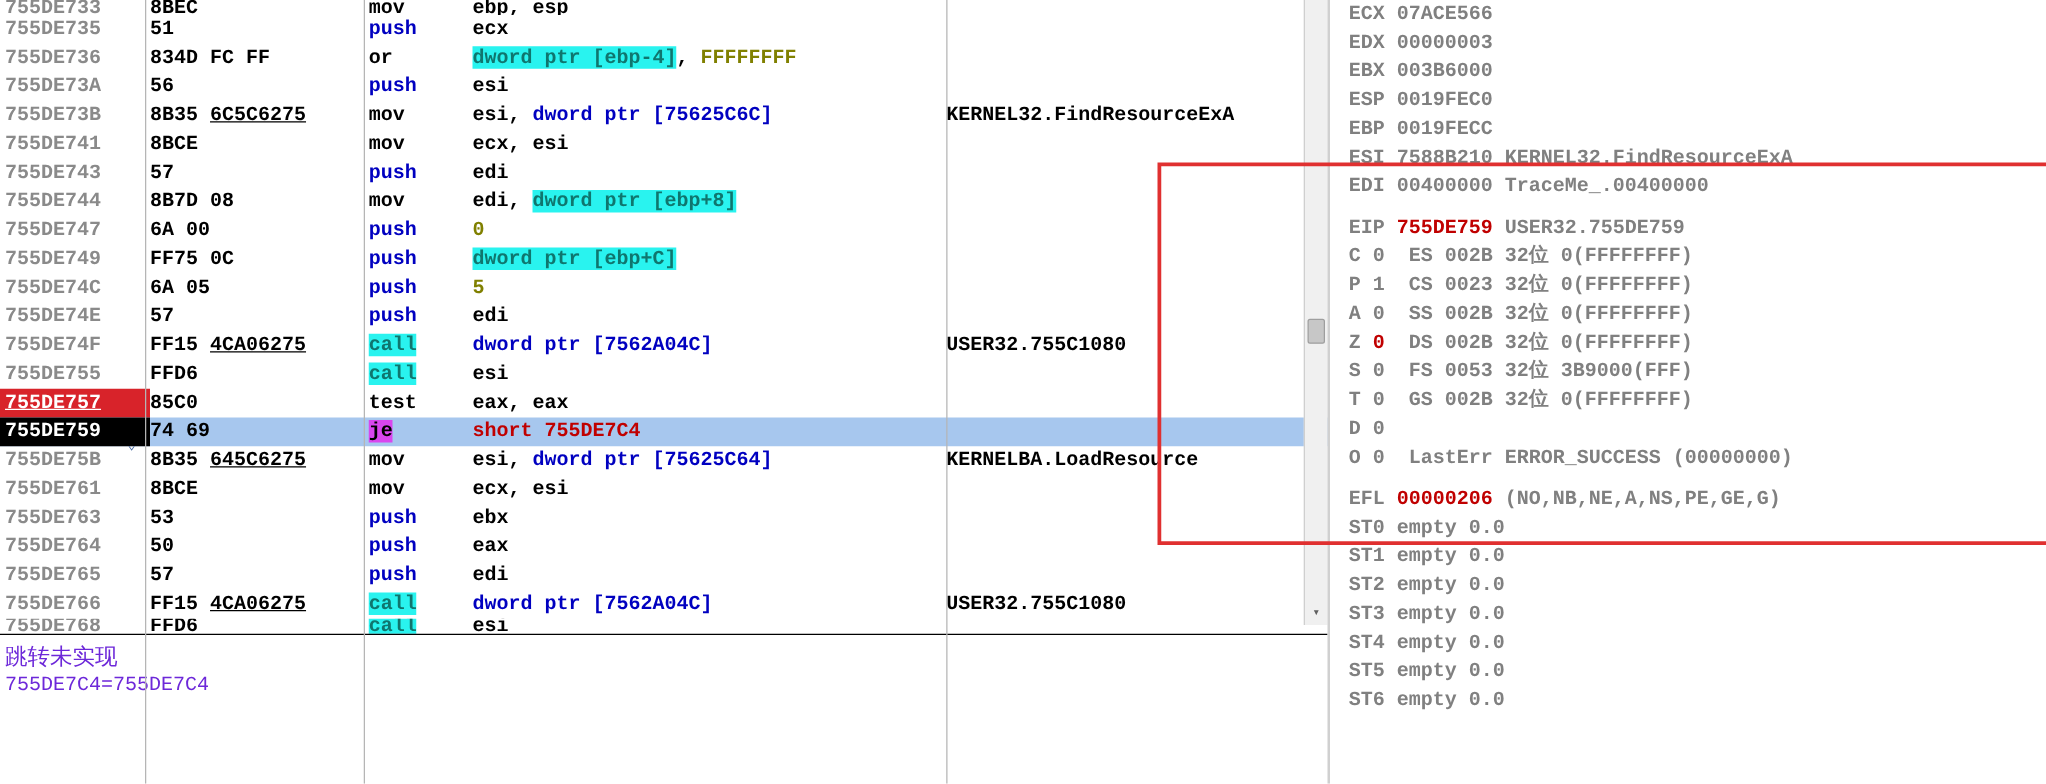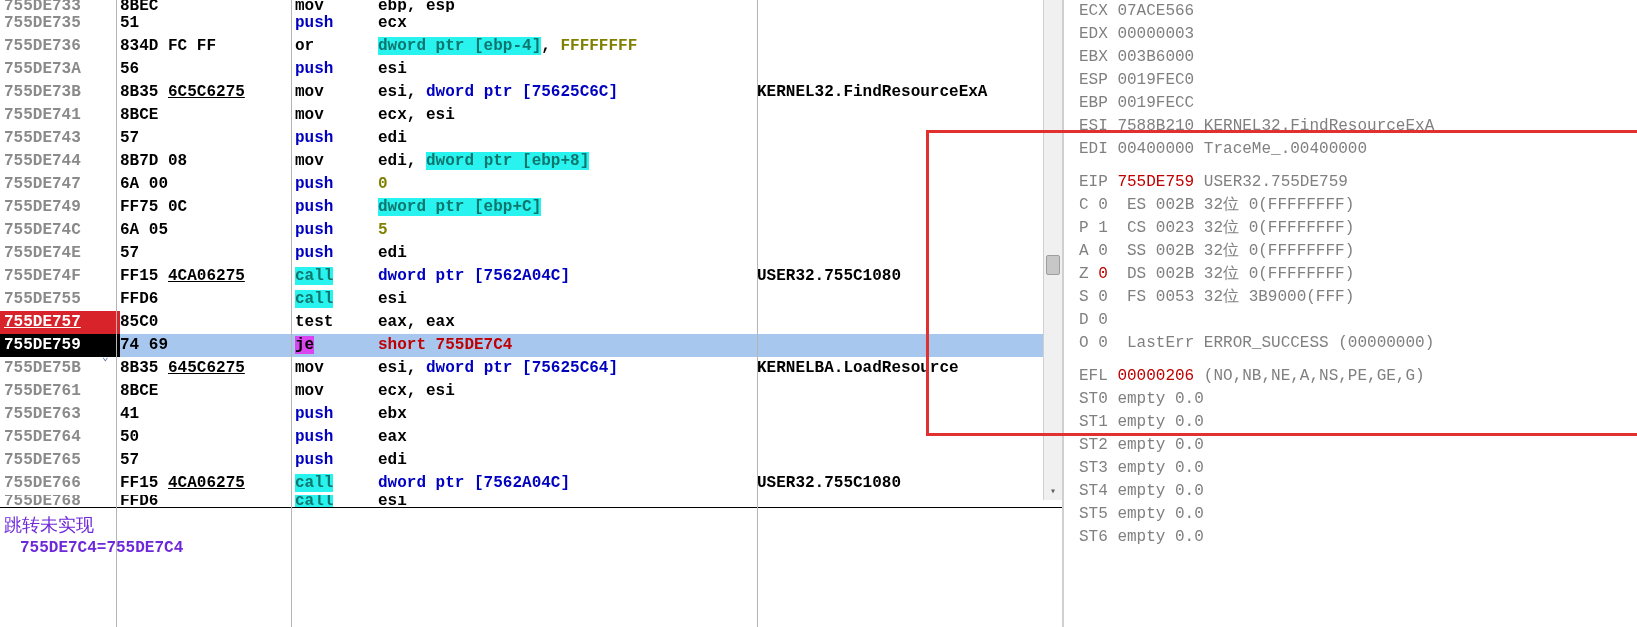--- a/index.html
+++ b/index.html
@@ -17,29 +17,29 @@
 .row.sel{background:#a7c7ee;}
 .row.sel .addr{background:#000;color:#fff;}
 .blue{color:#0000c0;}
 .black{color:#000;}
 .olive{color:#808000;}
 .red{color:#c00000;}
 .hl-cyan{background:#29f3ef;color:#0f766e;}
 .hl-yellow{background:#d946ef;color:#000;}
 .und{text-decoration:underline;}
 .info{border-top:1px solid #000000;padding:6px 4px 4px 4px;color:#6d28d9;font-size:18px;font-family:"Microsoft YaHei","SimSun",sans-serif;}
-.info .mono{font-family:"Consolas","Courier New",monospace;font-size:16px;font-weight:bold;margin-left:16px;}
+.info .mono{font-family:"Consolas","Courier New",monospace;font-size:16px;font-weight:normal;}
 .vline{position:absolute;top:0;bottom:0;width:1px;background:#b5b5b5;}
 .vline.a{left:116px;} .vline.b{left:291px;} .vline.c{left:757px;}
 .scroll{position:absolute;right:0;top:0;bottom:127px;width:18px;background:#f0f0f0;border-left:1px solid #cfcfcf;}
 .scroll .thumb{position:absolute;left:2px;right:2px;top:255px;height:18px;background:#c7c7c7;border:1px solid #9e9e9e;border-radius:2px;}
 .scroll .arr{position:absolute;left:2px;right:2px;height:14px;display:flex;align-items:center;justify-content:center;color:#606060;font-size:10px;}
 .scroll .arr.dn{bottom:2px;}
 .right{flex:1;padding-left:15px;position:relative;border-left:2px solid #d0d0d0;}
-.reg-line{height:23px;white-space:pre;color:#808080;font-weight:normal;}
+.reg-line{height:23px;white-space:pre;color:#808080;font-weight:bold;}
 .reg-line .val{color:#808080;}
 .reg-line .val.chg{color:#c00000;}
 .reg-line .note{color:#808080;}
 .reg-line.sp{margin-top:10px;}
 .redbox{position:absolute;left:-138px;top:130px;width:770px;height:300px;border:3px solid #e03030;pointer-events:none;}
 .chev{position:absolute;left:102px;top:346px;color:#4a6aa0;font-size:11px;}
 .row.partial{height:12px;overflow:hidden;}
 </style>
 </head>
 <body>
@@ -62,21 +62,21 @@
         <div class="row"><div class="addr">755DE747</div><div class="bytes">6A 00</div><div class="mnem"><span class="blue">push</span></div><div class="ops"><span class="olive">0</span></div><div class="cmt"></div></div>
         <div class="row"><div class="addr">755DE749</div><div class="bytes">FF75 0C</div><div class="mnem"><span class="blue">push</span></div><div class="ops"><span class="hl-cyan">dword ptr [ebp+C]</span></div><div class="cmt"></div></div>
         <div class="row"><div class="addr">755DE74C</div><div class="bytes">6A 05</div><div class="mnem"><span class="blue">push</span></div><div class="ops"><span class="olive">5</span></div><div class="cmt"></div></div>
         <div class="row"><div class="addr">755DE74E</div><div class="bytes">57</div><div class="mnem"><span class="blue">push</span></div><div class="ops"><span class="black">edi</span></div><div class="cmt"></div></div>
         <div class="row"><div class="addr">755DE74F</div><div class="bytes"><span>FF15 </span><span class="und">4CA06275</span></div><div class="mnem"><span class="hl-cyan">call</span></div><div class="ops"><span class="blue">dword ptr [7562A04C]</span></div><div class="cmt">USER32.755C1080</div></div>
         <div class="row"><div class="addr">755DE755</div><div class="bytes">FFD6</div><div class="mnem"><span class="hl-cyan">call</span></div><div class="ops"><span class="black">esi</span></div><div class="cmt"></div></div>
         <div class="row"><div class="addr bp">755DE757</div><div class="bytes">85C0</div><div class="mnem"><span class="black">test</span></div><div class="ops"><span class="black">eax, eax</span></div><div class="cmt"></div></div>
         <div class="row sel"><div class="addr eip">755DE759</div><div class="bytes">74 69</div><div class="mnem"><span class="hl-yellow">je</span></div><div class="ops"><span class="red">short 755DE7C4</span></div><div class="cmt"></div></div>
         <div class="row"><div class="addr">755DE75B</div><div class="bytes"><span>8B35 </span><span class="und">645C6275</span></div><div class="mnem"><span class="black">mov</span></div><div class="ops"><span class="black">esi, </span><span class="blue">dword ptr [75625C64]</span></div><div class="cmt">KERNELBA.LoadResource</div></div>
         <div class="row"><div class="addr">755DE761</div><div class="bytes">8BCE</div><div class="mnem"><span class="black">mov</span></div><div class="ops"><span class="black">ecx, esi</span></div><div class="cmt"></div></div>
-        <div class="row"><div class="addr">755DE763</div><div class="bytes">41</div><div class="mnem"><span class="blue">push</span></div><div class="ops"><span class="black">ebx</span></div><div class="cmt"></div></div>
+        <div class="row"><div class="addr">755DE763</div><div class="bytes">53</div><div class="mnem"><span class="blue">push</span></div><div class="ops"><span class="black">ebx</span></div><div class="cmt"></div></div>
         <div class="row"><div class="addr">755DE764</div><div class="bytes">50</div><div class="mnem"><span class="blue">push</span></div><div class="ops"><span class="black">eax</span></div><div class="cmt"></div></div>
         <div class="row"><div class="addr">755DE765</div><div class="bytes">57</div><div class="mnem"><span class="blue">push</span></div><div class="ops"><span class="black">edi</span></div><div class="cmt"></div></div>
         <div class="row"><div class="addr">755DE766</div><div class="bytes"><span>FF15 </span><span class="und">4CA06275</span></div><div class="mnem"><span class="hl-cyan">call</span></div><div class="ops"><span class="blue">dword ptr [7562A04C]</span></div><div class="cmt">USER32.755C1080</div></div>
         <div class="row partial"><div class="addr">755DE768</div><div class="bytes">FFD6</div><div class="mnem"><span class="hl-cyan">call</span></div><div class="ops"><span class="black">esi</span></div><div class="cmt"></div></div>
       </div>
     <div class="info">
       <div>跳转未实现</div>
       <div class="mono">755DE7C4=755DE7C4</div>
     </div>
     <div class="scroll">
@@ -95,20 +95,21 @@
         <div class="reg-line"><span>ESI </span><span class="val">7588B210</span> <span class="note">KERNEL32.FindResourceExA</span></div>
         <div class="reg-line"><span>EDI </span><span class="val">00400000</span> <span class="note">TraceMe_.00400000</span></div>
       </div>
     <div class="reg-line sp" id="reg-eip"><span>EIP </span><span class="val chg">755DE759</span> <span class="note">USER32.755DE759</span></div>
     <div id="reg-flags" class="sp">
         <div class="reg-line"><span>C </span><span class="val">0</span><span>  ES 002B 32位 0(FFFFFFFF)</span></div>
         <div class="reg-line"><span>P </span><span class="val">1</span><span>  CS 0023 32位 0(FFFFFFFF)</span></div>
         <div class="reg-line"><span>A </span><span class="val">0</span><span>  SS 002B 32位 0(FFFFFFFF)</span></div>
         <div class="reg-line"><span>Z </span><span class="val chg">0</span><span>  DS 002B 32位 0(FFFFFFFF)</span></div>
         <div class="reg-line"><span>S </span><span class="val">0</span><span>  FS 0053 32位 3B9000(FFF)</span></div>
+        <div class="reg-line"><span>T </span><span class="val">0</span><span>  GS 002B 32位 0(FFFFFFFF)</span></div>
         <div class="reg-line"><span>D </span><span class="val">0</span></div>
         <div class="reg-line"><span>O </span><span class="val">0</span><span>  LastErr ERROR_SUCCESS (00000000)</span></div>
       </div>
     <div class="reg-line sp" id="reg-efl"><span>EFL </span><span class="val chg">00000206</span> <span class="note">(NO,NB,NE,A,NS,PE,GE,G)</span></div>
     <div id="reg-fpu" class="sp">
         <div class="reg-line"><span>ST0 </span><span>empty 0.0</span></div>
         <div class="reg-line"><span>ST1 </span><span>empty 0.0</span></div>
         <div class="reg-line"><span>ST2 </span><span>empty 0.0</span></div>
         <div class="reg-line"><span>ST3 </span><span>empty 0.0</span></div>
         <div class="reg-line"><span>ST4 </span><span>empty 0.0</span></div>

